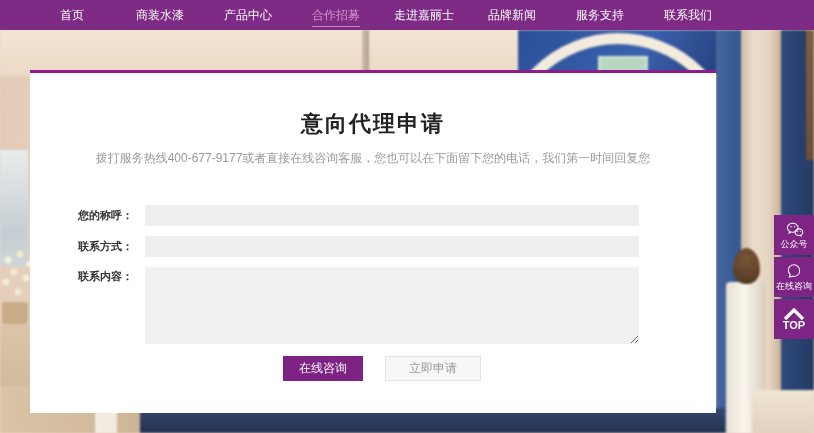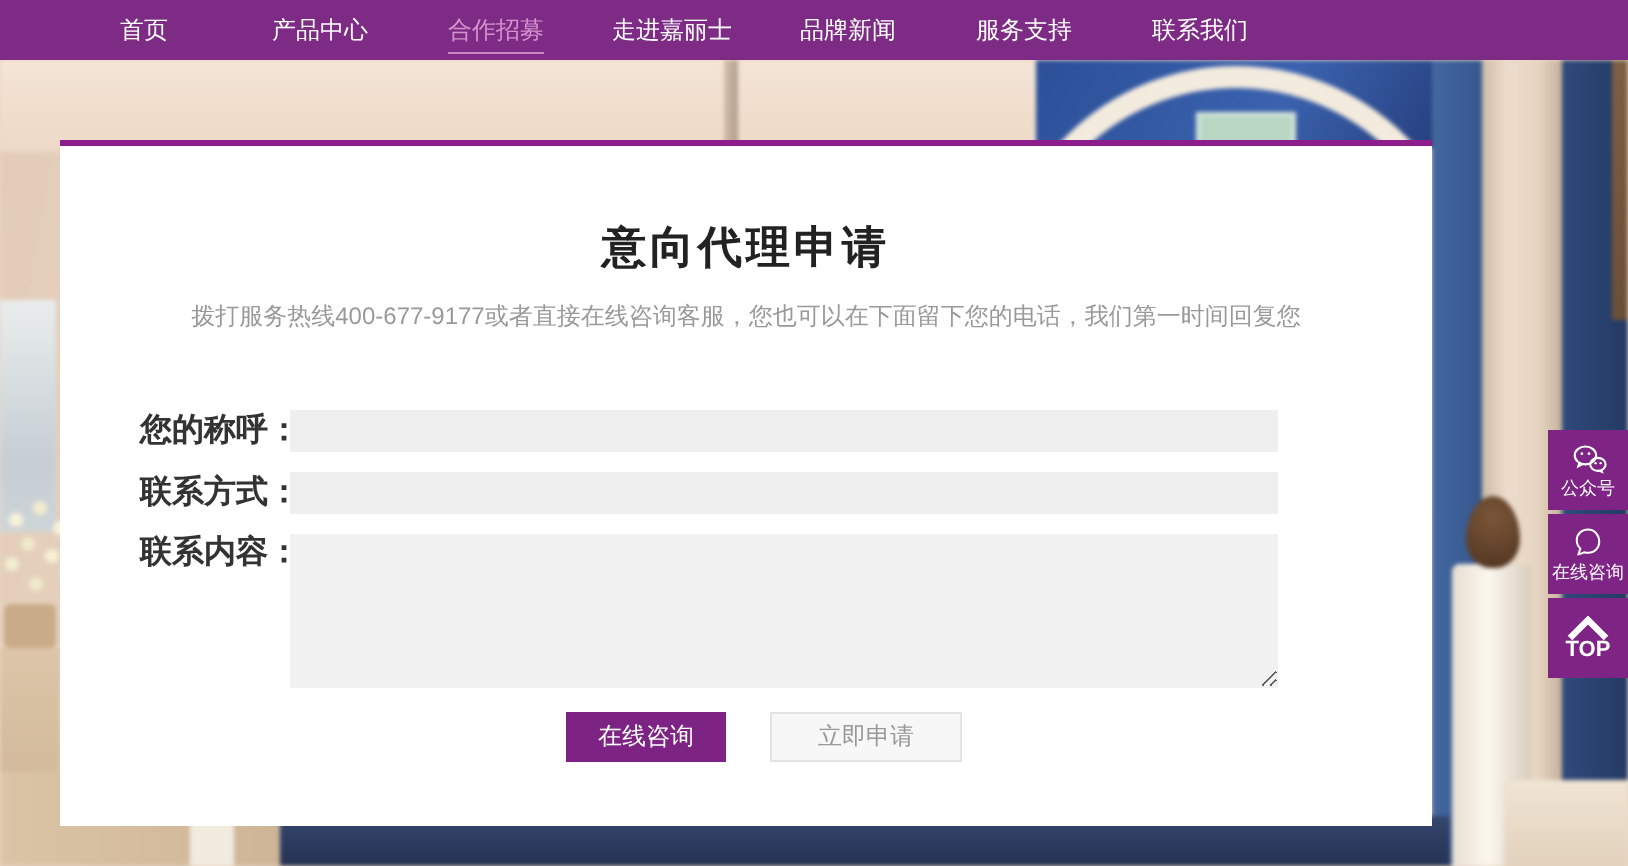--- a/index.html
+++ b/index.html
@@ -68,22 +68,22 @@
   .nav-item span { display:inline-block; line-height:normal; padding-bottom:2px; }
   .nav-item.active span { color:#d593ce; border-bottom:1px solid #c987c3; }
 
   
   .card { position:absolute; left:30px; top:70px; width:686px; height:343px; background:#ffffff;
     border-top:3px solid #8d1d8d; z-index:20; }
   .card-title { margin-top:36px; text-align:center; font-size:22px; font-weight:bold;
     color:#222222; letter-spacing:2px; }
   .card-subtitle { margin-top:11px; text-align:center; font-size:12px; color:#999999; }
   .form-row { position:absolute; left:40px; display:flex; }
-  .form-row label { width:75px; text-align:right; font-size:16px; font-weight:bold;
-    color:#333333; line-height:21px; padding-right:2px; white-space:nowrap; }
+  .form-row label { width:75px; text-align:right; font-size:11px; font-weight:bold;
+    color:#333333; line-height:21px; padding-right:12px; white-space:nowrap; }
   .row-name { top:132px; } .row-contact { top:163px; } .row-content { top:194px; }
   .row-content label { line-height:15px; padding-top:2px; }
   .input-text { width:494px; height:21px; background:#efefef; border:none; outline:none;
     font-family:inherit; font-size:12px; color:#333; padding:0 6px; }
   .input-area { width:494px; height:77px; background:#f1f1f1; border:none; outline:none;
     font-family:inherit; font-size:12px; color:#333; padding:4px 6px; }
   .btn { position:absolute; top:283px; height:25px; font-size:12px; cursor:pointer;
     font-family:inherit; }
   .btn-consult { left:253px; width:80px; background:#7d2383; color:#ffffff; border:none; }
   .btn-apply  { left:355px; width:96px; background:#f7f7f7; color:#999999;
@@ -122,20 +122,21 @@
     <div class="floor-left"></div>
     <div class="white-pillar-bottom"></div>
     <div class="bed"></div>
     <div class="bedpost"></div>
     <div class="knob"></div>
     <div class="bench-right"></div>
   </div>
 
   <div class="nav">
     <div class="nav-item"><span>首页</span></div>
+    <div class="nav-item"><span>商装水漆</span></div>
     <div class="nav-item"><span>产品中心</span></div>
     <div class="nav-item active"><span>合作招募</span></div>
     <div class="nav-item"><span>走进嘉丽士</span></div>
     <div class="nav-item"><span>品牌新闻</span></div>
     <div class="nav-item"><span>服务支持</span></div>
     <div class="nav-item"><span>联系我们</span></div>
   </div>
 
   <div class="card">
     <div class="card-title">意向代理申请</div>

